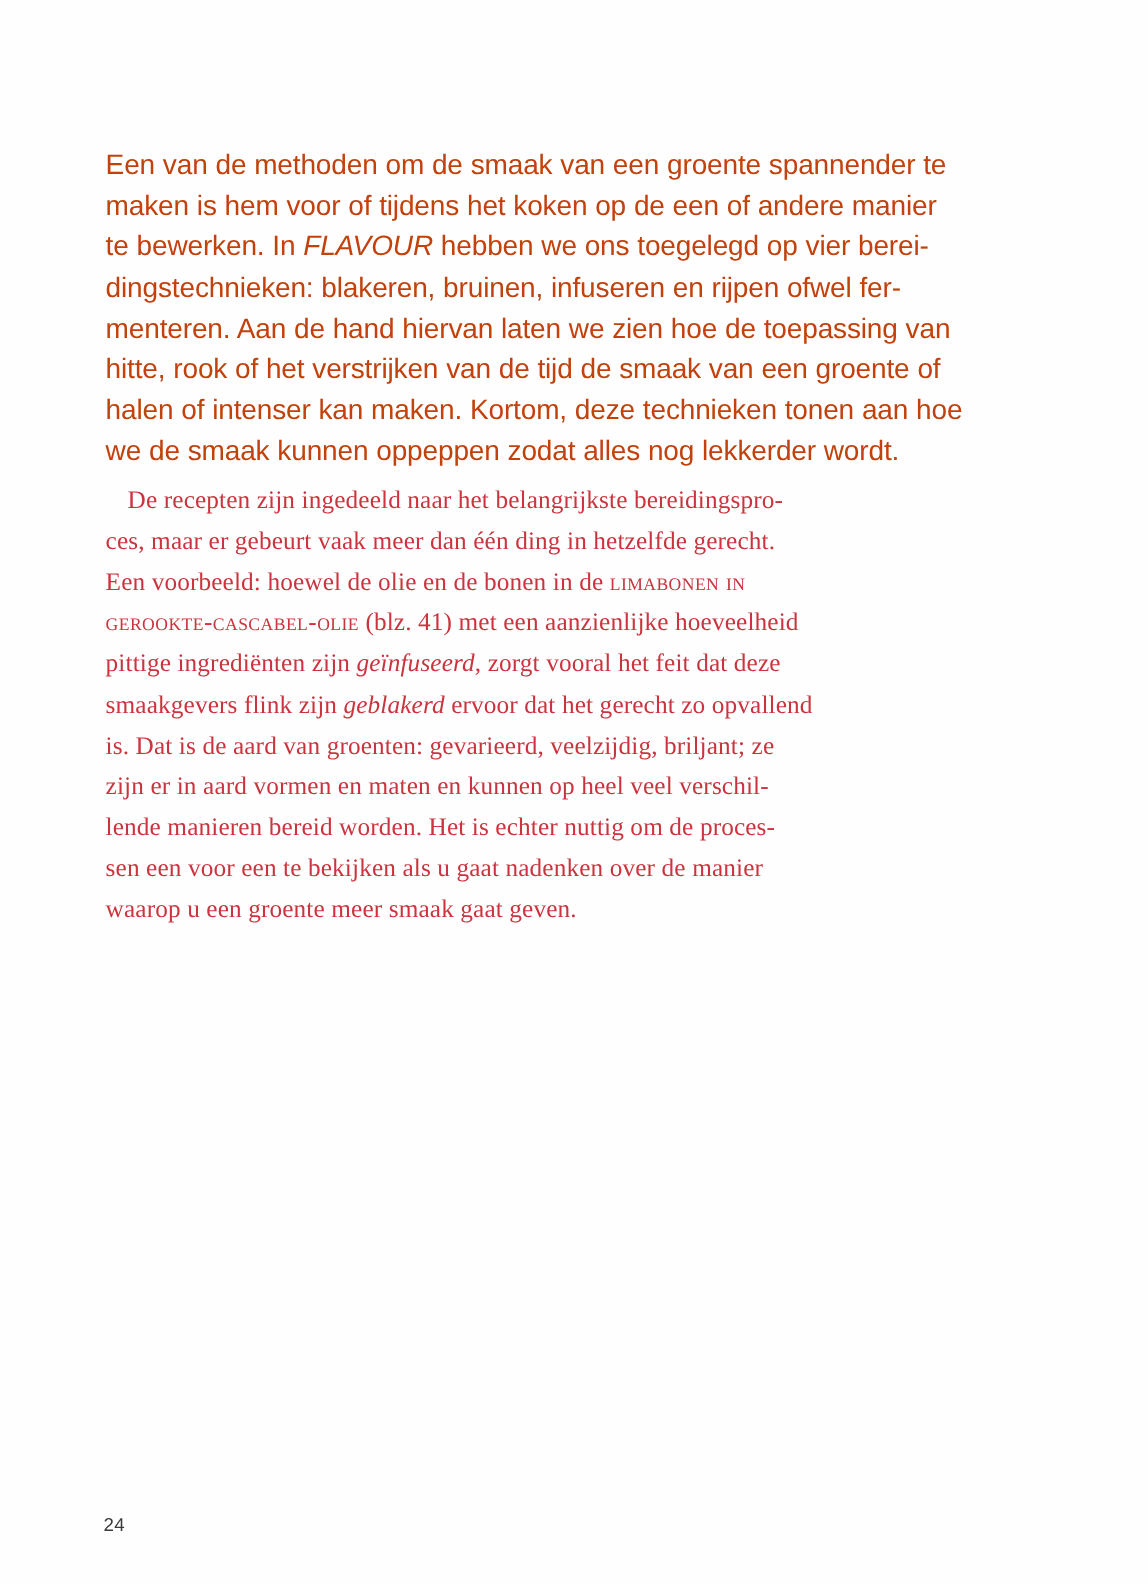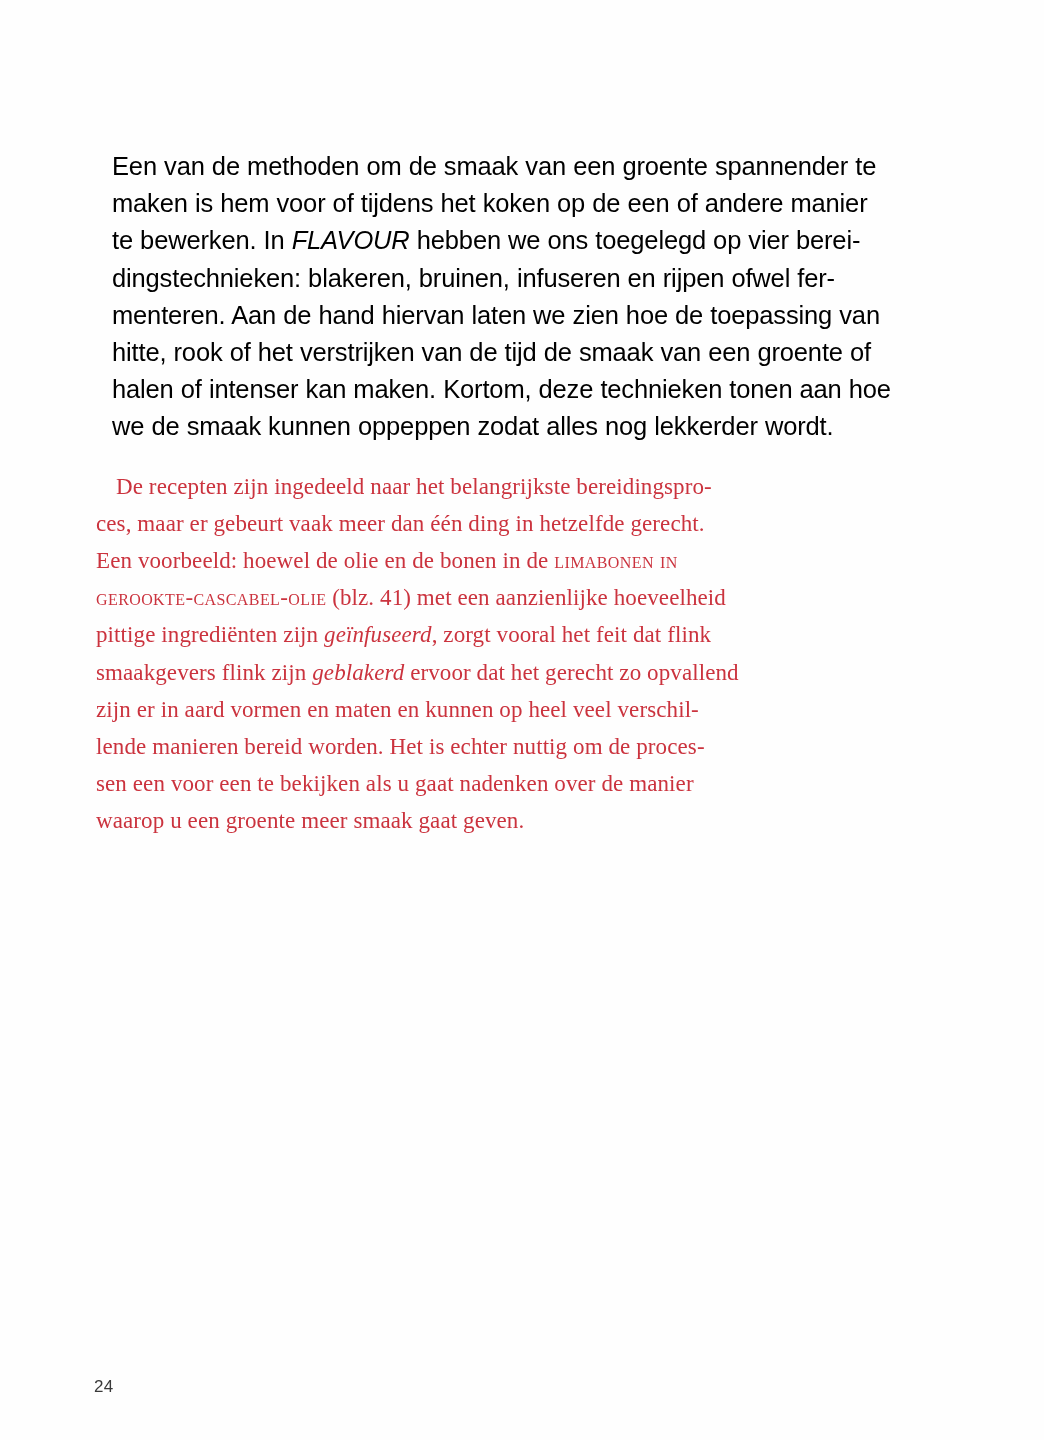--- a/index.html
+++ b/index.html
@@ -29,22 +29,22 @@
     left: 96px;
     top: 132px;
     width: 822px;
   }
 
   
   .para-sans {
     font-family: "Liberation Sans", "DejaVu Sans", sans-serif;
     font-size: 25.5px;
     line-height: 37.2px;
-    color: #000000;
-    margin: 16px;
+    color: #c2410c;
+    margin: 0;
     text-align: left;
     letter-spacing: -0.15px;
     word-spacing: 0.2px;
     font-weight: 400;
     -webkit-font-smoothing: antialiased;
   }
   .para-sans .ln {
     display: block;
     white-space: pre;
   }
@@ -110,22 +110,23 @@
         <span class="ln"><span>hitte, rook of het verstrijken van de tijd de smaak van een groente of</span></span>
         <span class="ln"><span>halen of intenser kan maken. Kortom, deze technieken tonen aan hoe</span></span>
         <span class="ln"><span>we de smaak kunnen oppeppen zodat alles nog lekkerder wordt.</span></span>
       </p>
 
     <p class="para-serif" id="main-para">
         <span class="ln"><span class="indent"></span><span>De recepten zijn ingedeeld naar het belangrijkste bereidingspro-</span></span>
         <span class="ln"><span>ces, maar er gebeurt vaak meer dan één ding in hetzelfde gerecht.</span></span>
         <span class="ln"><span>Een voorbeeld: hoewel de olie en de bonen in de </span><span class="sc">LIMABONEN IN</span></span>
         <span class="ln"><span class="sc">GEROOKTE-CASCABEL-OLIE</span><span> (blz. 41) met een aanzienlijke hoeveelheid</span></span>
-        <span class="ln"><span>pittige ingrediënten zijn </span><span class="ital">geïnfuseerd</span><span>, zorgt vooral het feit dat flink</span></span>
+        <span class="ln"><span>pittige ingrediënten zijn </span><span class="ital">geïnfuseerd</span><span>, zorgt vooral het feit dat deze</span></span>
         <span class="ln"><span>smaakgevers flink zijn </span><span class="ital">geblakerd</span><span> ervoor dat het gerecht zo opvallend</span></span>
+        <span class="ln"><span>is. Dat is de aard van groenten: gevarieerd, veelzijdig, briljant; ze</span></span>
         <span class="ln"><span>zijn er in aard vormen en maten en kunnen op heel veel verschil-</span></span>
         <span class="ln"><span>lende manieren bereid worden. Het is echter nuttig om de proces-</span></span>
         <span class="ln"><span>sen een voor een te bekijken als u gaat nadenken over de manier</span></span>
         <span class="ln"><span>waarop u een groente meer smaak gaat geven.</span></span>
       </p>
 
   </div>
 
   <div id="folio">24</div>
 

